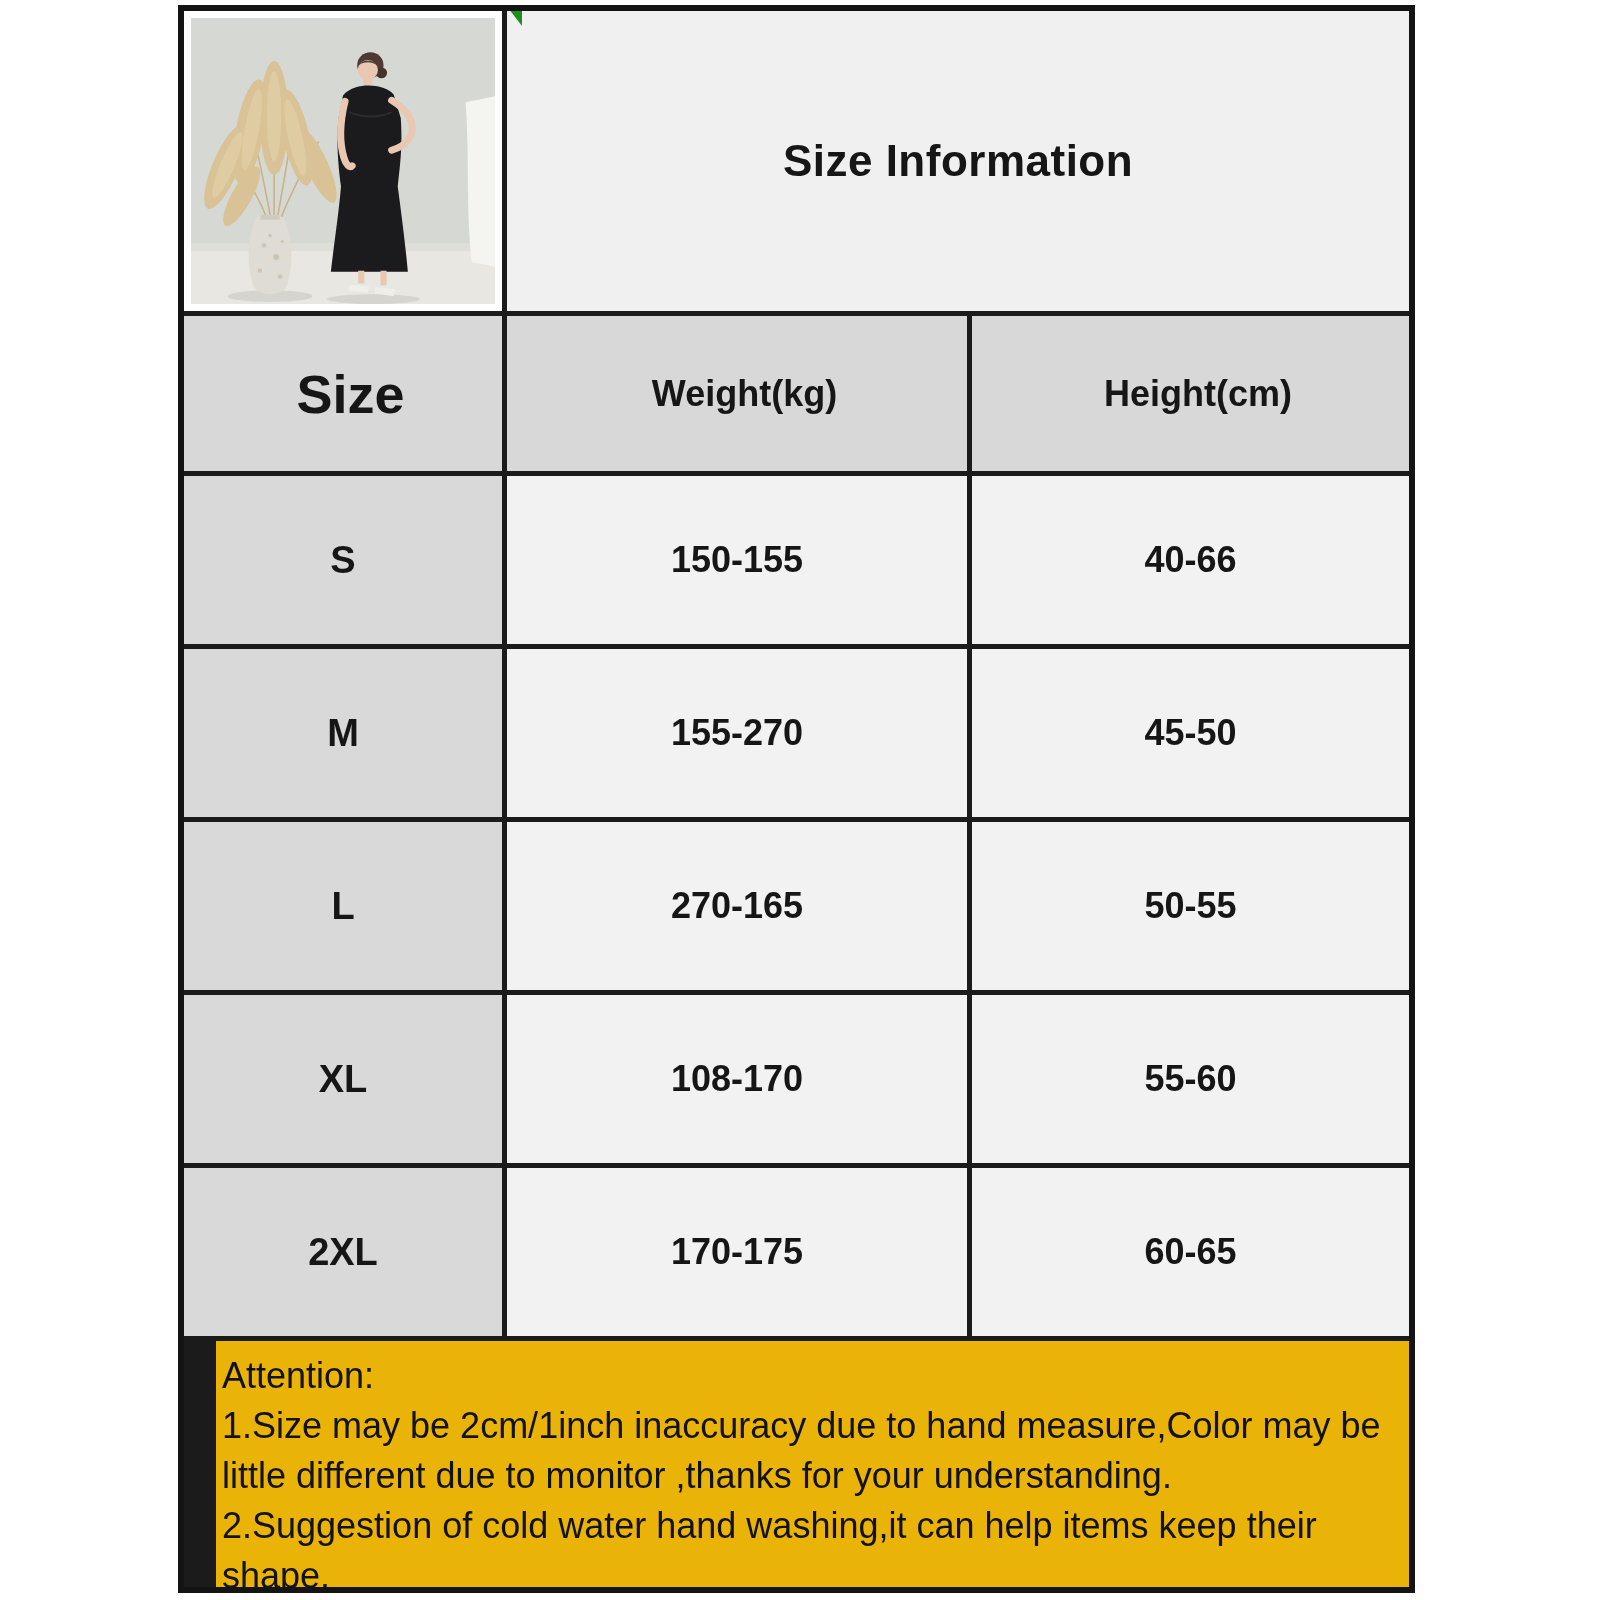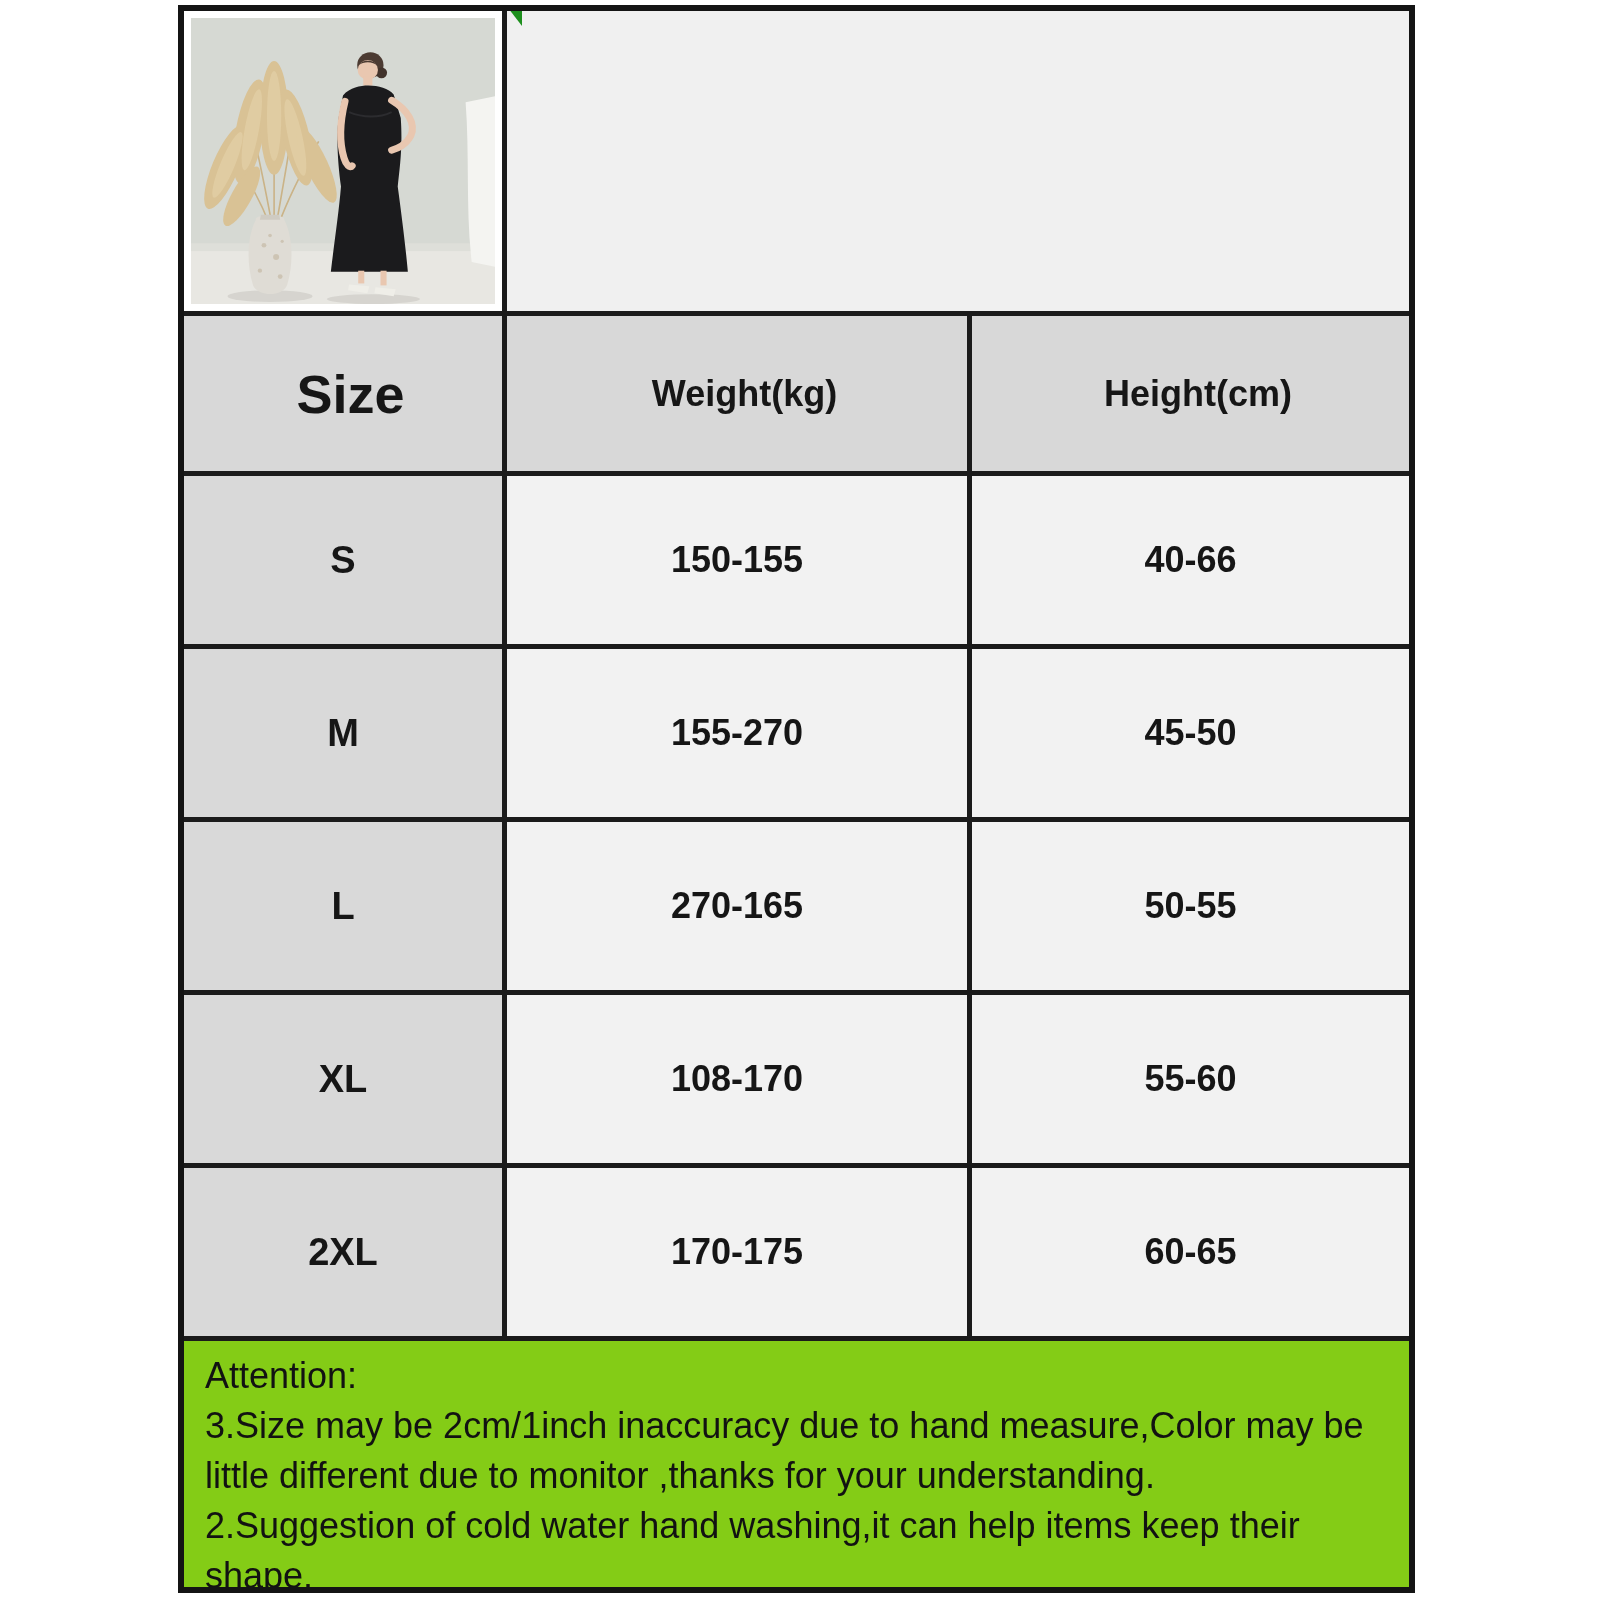--- a/index.html
+++ b/index.html
@@ -59,27 +59,28 @@
   }
 
   .hdr { background: #d8d8d8; font-weight: bold; font-size: 36px; padding-left: 15px; }
   .hdr-size { font-size: 54px; }
 
   .size-col { background: #d9d9d9; font-weight: bold; font-size: 38px; }
   .val-cell { background: #f2f2f2; font-weight: bold; font-size: 36px; }
 
   .attention-cell {
     grid-column: 1 / 4;
-    background: #84cc16;
+    background: #eab308;
     display: block;
-    padding: 10px 10px 0 21px;
+    padding: 10px 10px 0 6px;
     box-sizing: border-box;
     font-size: 36px;
     line-height: 50px;
     color: #121212;
+    margin-left: 32px;
   }
   .attention-cell p { margin: 0; }
 </style>
 </head>
 <body>
 
 <div class="canvas">
   <div class="size-chart">
 
     <div class="cell photo-cell">
@@ -150,20 +151,21 @@
           <rect x="165" y="258" width="6" height="13" fill="#e9c7b0"></rect>
           <rect x="187" y="258" width="6" height="15" fill="#e9c7b0"></rect>
           <path d="M156,272 L176,274 L174,281 L155,278 Z" fill="#efeee8"></path>
           <path d="M182,275 L202,277 L200,284 L181,281 Z" fill="#efeee8"></path>
         </g>
       </svg>
     </div>
 
     <div class="cell title-cell">
       <span class="corner-flag"></span>
+      <span class="title-text">Size Information</span>
     </div>
 
     <div class="cell hdr hdr-size">Size</div>
     <div class="cell hdr">Weight(kg)</div>
     <div class="cell hdr">Height(cm)</div>
 
     <div class="cell size-col">S</div>
     <div class="cell val-cell">150-155</div>
     <div class="cell val-cell">40-66</div>
 
@@ -178,18 +180,18 @@
     <div class="cell size-col">XL</div>
     <div class="cell val-cell">108-170</div>
     <div class="cell val-cell">55-60</div>
 
     <div class="cell size-col">2XL</div>
     <div class="cell val-cell">170-175</div>
     <div class="cell val-cell">60-65</div>
 
     <div class="cell attention-cell">
       <p>Attention:</p>
-      <p>3.Size may be 2cm/1inch inaccuracy due to hand measure,Color may be little different due to monitor ,thanks for your understanding.</p>
+      <p>1.Size may be 2cm/1inch inaccuracy due to hand measure,Color may be little different due to monitor ,thanks for your understanding.</p>
       <p>2.Suggestion of cold water hand washing,it can help items keep their shape.</p>
     </div>
 
   </div>
 </div>
 
 </body></html>

